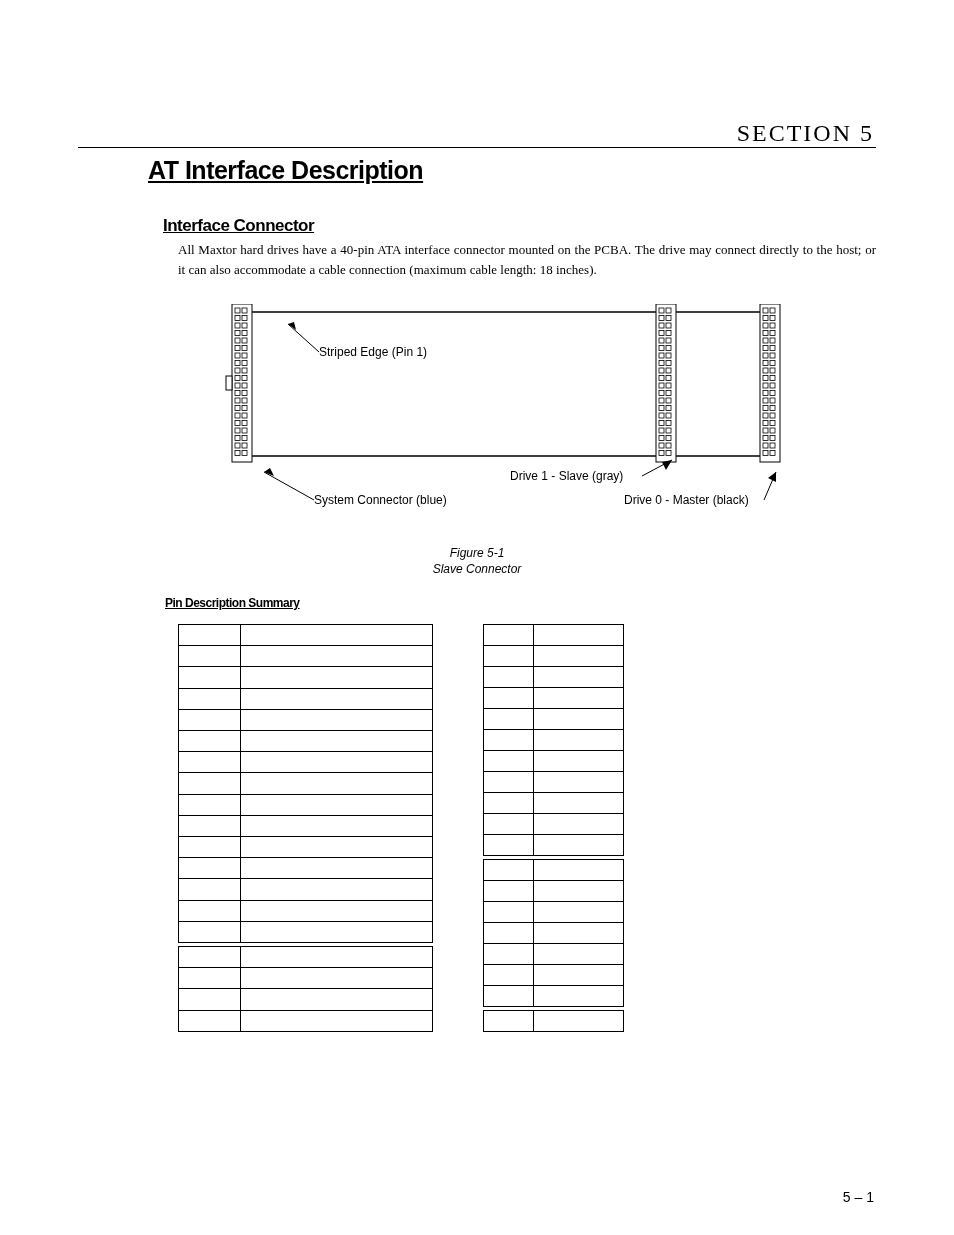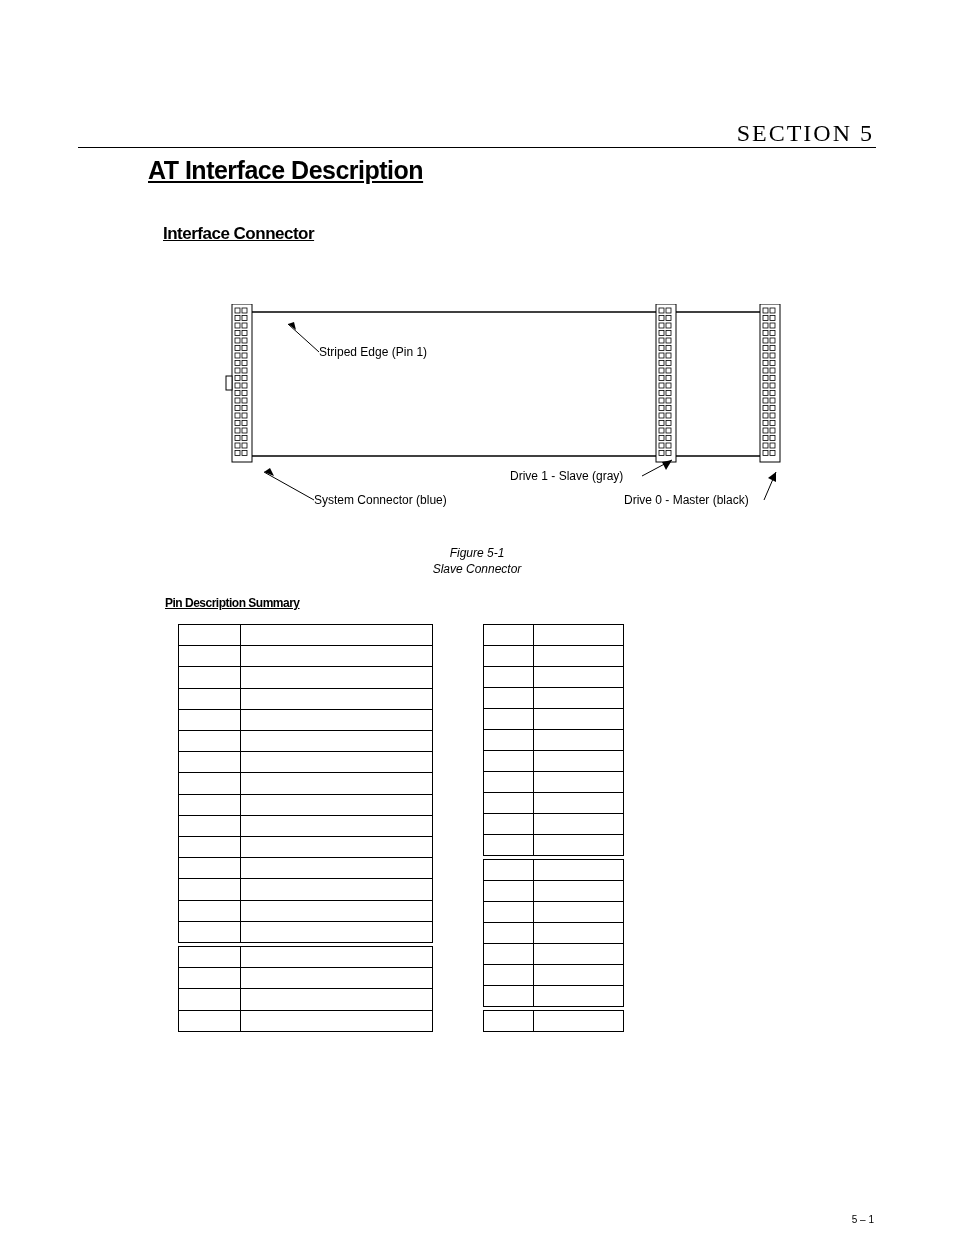--- a/index.html
+++ b/index.html
@@ -2,49 +2,50 @@
 <html><head>
 <meta charset="utf-8">
 <style>
   html,body{margin:0;padding:0;background:#fff;color:#000;}
   .page{width:954px;height:1235px;position:relative;font-family:Georgia,'Times New Roman',serif;}
   .sans{font-family:'Arial Narrow',Arial,Helvetica,sans-serif;}
   .cond{letter-spacing:-0.5px;text-decoration:underline;}
   .section-head{position:absolute;right:80px;top:120px;font-family:Georgia,serif;font-size:24px;letter-spacing:2px;}
   .hr-top{position:absolute;left:78px;right:78px;top:147px;border-top:1px solid #000;}
   .h1{position:absolute;left:148px;top:156px;font-weight:700;font-size:25px;}
-  .h2a{position:absolute;left:163px;top:224px;font-weight:700;font-size:17px;}
+  .h2a{position:absolute;left:163px;top:216px;font-weight:700;font-size:17px;}
   .para{position:absolute;left:178px;right:78px;top:240px;font-size:13px;line-height:1.55;text-align:justify;}
   .fig{position:absolute;left:224px;top:304px;width:558px;height:210px;}
   .fig-cap{position:absolute;left:0;right:0;top:517px;text-align:center;font-style:italic;font-size:12px;line-height:1.35;margin-top:28px;}
   .h2b{position:absolute;left:165px;top:596px;font-weight:700;font-size:12px;}
   .tables{position:absolute;left:178px;top:624px;display:flex;gap:50px;}
   table.pin{border-collapse:collapse;}
   table.pin td{border:1px solid #000;height:21px;box-sizing:border-box;}
   table.pin.left td.c1{width:62px;} table.pin.left td.c2{width:192px;}
   table.pin.right td.c1{width:50px;} table.pin.right td.c2{width:90px;}
   table.pin tr.sp td{border-left:none;border-right:none;border-top:1px solid #000;border-bottom:1px solid #000;height:4px;}
-  .footer{position:absolute;right:80px;bottom:10px;font-family:Arial,Helvetica,sans-serif;font-size:10px;}
+  .footer{position:absolute;right:80px;bottom:30px;font-family:Arial,Helvetica,sans-serif;font-size:14px;}
   
   .conn{stroke:#000;stroke-width:1;fill:#fff;}
   .pinrow rect{fill:#fff;stroke:#000;stroke-width:0.8;}
   .cable{fill:none;stroke:#000;stroke-width:1.5;}
   .lead{stroke:#000;stroke-width:1;fill:none;}
   .arrow{fill:#000;}
   .lab{font-family:Arial,Helvetica,sans-serif;font-size:12px;}
 </style>
 </head>
 <body>
 
 <div class="page">
   <div class="section-head">SECTION 5</div>
   <div class="hr-top"></div>
   <div class="h1 sans cond">AT Interface Description</div>
 
   <div class="h2a sans cond">Interface Connector</div>
+  <div class="para">All Maxtor hard drives have a 40-pin ATA interface connector mounted on the PCBA. The drive may connect directly to the host; or it can also accommodate a cable connection (maximum cable length: 18 inches).</div>
 
   <div class="fig">
     <svg viewBox="0 0 558 210" width="558" height="210">
 
       <path class="cable" d="M 28 8 L 540 8"></path>
       <path class="cable" d="M 28 152 L 540 152"></path>
 
       <g>
         <rect class="conn" x="8" y="0" width="20" height="158"></rect>
         <g class="pinrow" id="pins-left">

